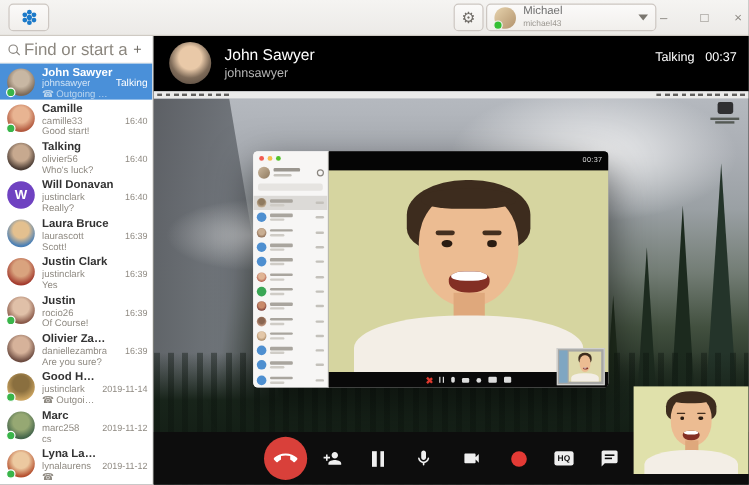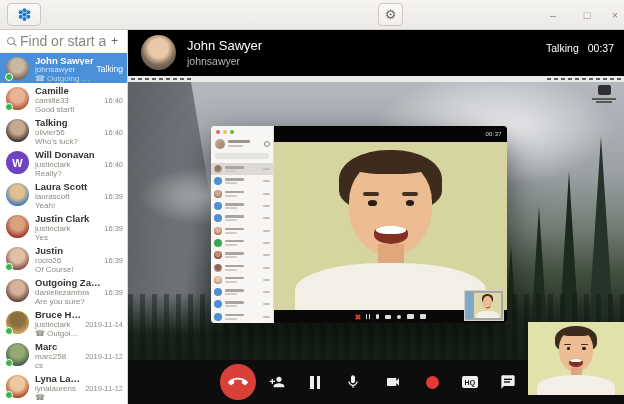--- a/index.html
+++ b/index.html
@@ -163,20 +163,30 @@
           <circle cx="12" cy="19" r="3.2"></circle>
             <circle cx="5.9" cy="15.5" r="3.2"></circle>
             <circle cx="5.9" cy="8.5" r="3.2"></circle>
           <circle cx="12" cy="12" r="3.4"></circle>
         </g>
       </svg>
     </div>
     <div class="hb-btn gearbtn">
       <span>⚙</span>
     </div>
+    <div class="hb-btn acctbtn">
+      <span class="acct-av">
+          <span class="pdot"></span>
+        </span>
+      <span class="acct-texts">
+        <span class="acct-name">Michael</span>
+        <span class="acct-user">michael43</span>
+      </span>
+      <span class="caret"></span>
+    </div>
     <div class="wc wc-min">–</div>
     <div class="wc wc-max">□</div>
     <div class="wc wc-close">×</div>
   </div>
 
   <div class="sidebar">
     <div class="search">
       <span class="mag"></span>
       <span class="search-text">Find or start a co…</span>
       <span class="plus">+</span>
@@ -226,26 +236,26 @@
             <div class="c-line2">
               <span class="c-user">justinclark</span>
               <span class="c-time">16:40</span>
             </div>
             <div class="c-msg">Really?</div>
           </div>
         </div>
         <div class="c-row">
           <div class="c-avatar" style="background: radial-gradient(circle at 50% 38%, rgb(227, 192, 143) 0px, rgb(227, 192, 143) 36%, rgb(74, 127, 181) 72%);"></div>
           <div class="c-main">
-            <div class="c-name">Laura Scott</div>
+            <div class="c-name">Laura Bruce</div>
             <div class="c-line2">
               <span class="c-user">laurascott</span>
               <span class="c-time">16:39</span>
             </div>
-            <div class="c-msg">Yeah!</div>
+            <div class="c-msg">Scott!</div>
           </div>
         </div>
         <div class="c-row">
           <div class="c-avatar" style="background: radial-gradient(circle at 50% 38%, rgb(217, 163, 126) 0px, rgb(217, 163, 126) 36%, rgb(163, 59, 46) 72%);"></div>
           <div class="c-main">
             <div class="c-name">Justin Clark</div>
             <div class="c-line2">
               <span class="c-user">justinclark</span>
               <span class="c-time">16:39</span>
             </div>
@@ -261,34 +271,34 @@
             <div class="c-line2">
               <span class="c-user">rocio26</span>
               <span class="c-time">16:39</span>
             </div>
             <div class="c-msg">Of Course!</div>
           </div>
         </div>
         <div class="c-row">
           <div class="c-avatar" style="background: radial-gradient(circle at 50% 38%, rgb(214, 178, 154) 0px, rgb(214, 178, 154) 36%, rgb(109, 76, 65) 72%);"></div>
           <div class="c-main">
-            <div class="c-name">Outgoing Za…</div>
+            <div class="c-name">Olivier Za…</div>
             <div class="c-line2">
               <span class="c-user">daniellezambra</span>
               <span class="c-time">16:39</span>
             </div>
             <div class="c-msg">Are you sure?</div>
           </div>
         </div>
         <div class="c-row">
           <div class="c-avatar" style="background: radial-gradient(circle at 50% 38%, rgb(138, 111, 63) 0px, rgb(138, 111, 63) 36%, rgb(202, 163, 95) 72%);">
             <span class="c-dot"></span>
           </div>
           <div class="c-main">
-            <div class="c-name">Bruce H…</div>
+            <div class="c-name">Good H…</div>
             <div class="c-line2">
               <span class="c-user">justinclark</span>
               <span class="c-time">2019-11-14</span>
             </div>
             <div class="c-msg"><span class="ph">☎</span>Outgoi…</div>
           </div>
         </div>
         <div class="c-row">
           <div class="c-avatar" style="background: radial-gradient(circle at 50% 38%, rgb(150, 168, 115) 0px, rgb(150, 168, 115) 36%, rgb(68, 101, 74) 72%);">
             <span class="c-dot"></span>

